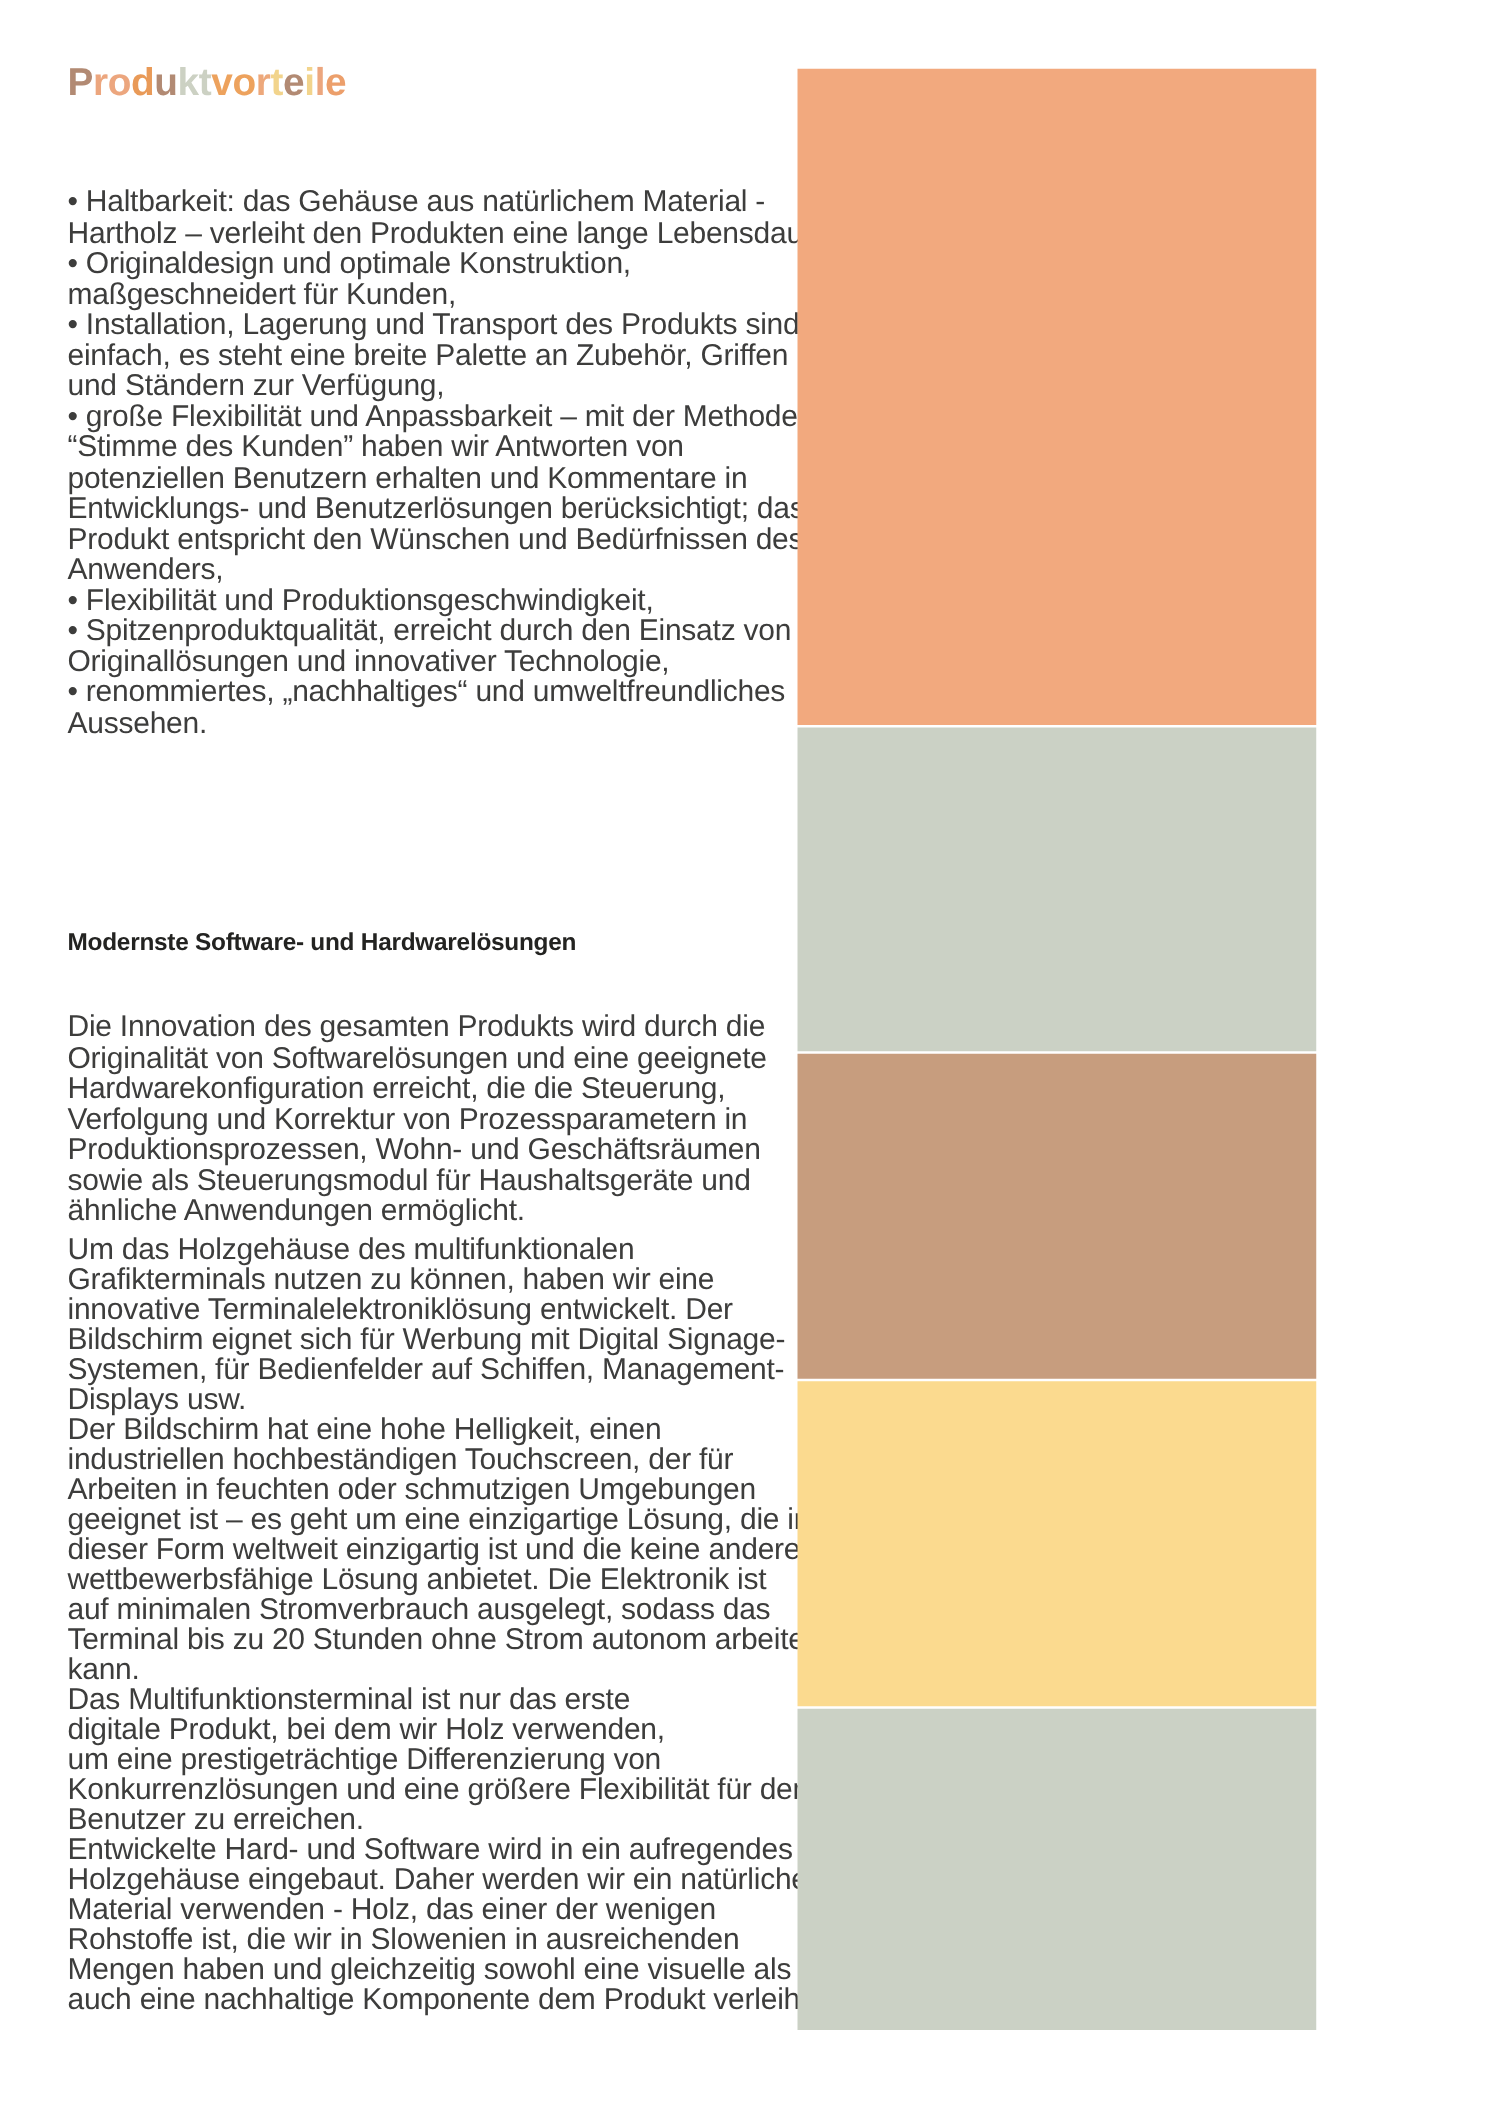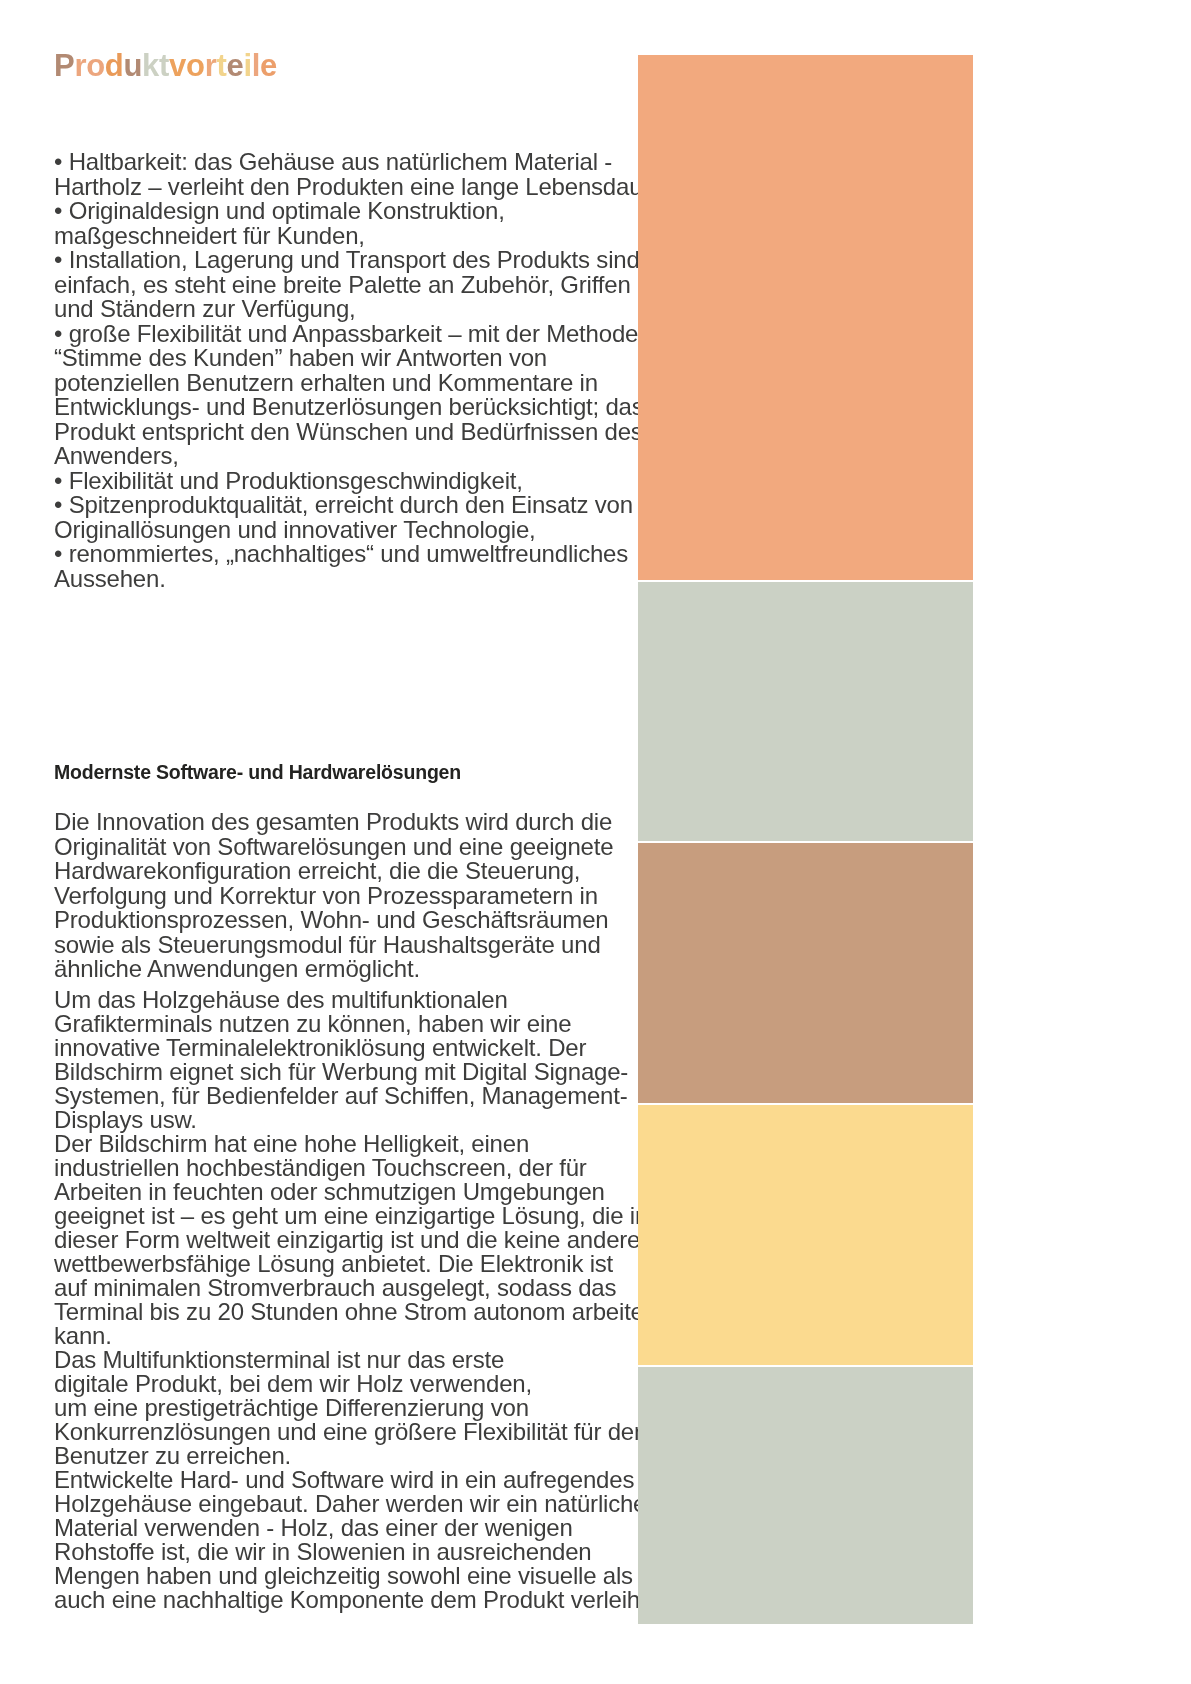--- a/index.html
+++ b/index.html
@@ -2,21 +2,21 @@
 <html><head>
 <meta charset="utf-8">
 <style>
   html, body {
     margin: 0;
     padding: 0;
     background: #ffffff;
   }
   .page {
     position: relative;
-    width: 973px;
+    width: 1053px;
     height: 1684px;
     background: #ffffff;
     overflow: hidden;
     font-family: "Liberation Sans", sans-serif;
   }
   .title {
     position: absolute;
     left: 54px;
     top: 48px;
     margin: 0;
@@ -51,21 +51,21 @@
     position: absolute;
     left: 54px;
     margin: 0;
     font-size: 19.5px;
     font-weight: 700;
     line-height: 24.5px;
     color: #232321;
     letter-spacing: -0.2px;
     white-space: pre;
   }
-  .sec2-heading { top: 760px; }
+  .sec2-heading { top: 742px; }
   .sec2-body   { top: 810px; }
   .sec3-heading { top: 959px; }
   .sec3-body   { top: 988px; line-height: 24px; }
   .strip {
     position: absolute;
     left: 638px;
     top: 55px;
     width: 495px;
   }
   .strip .block { width: 100%; margin-bottom: 2px; }

